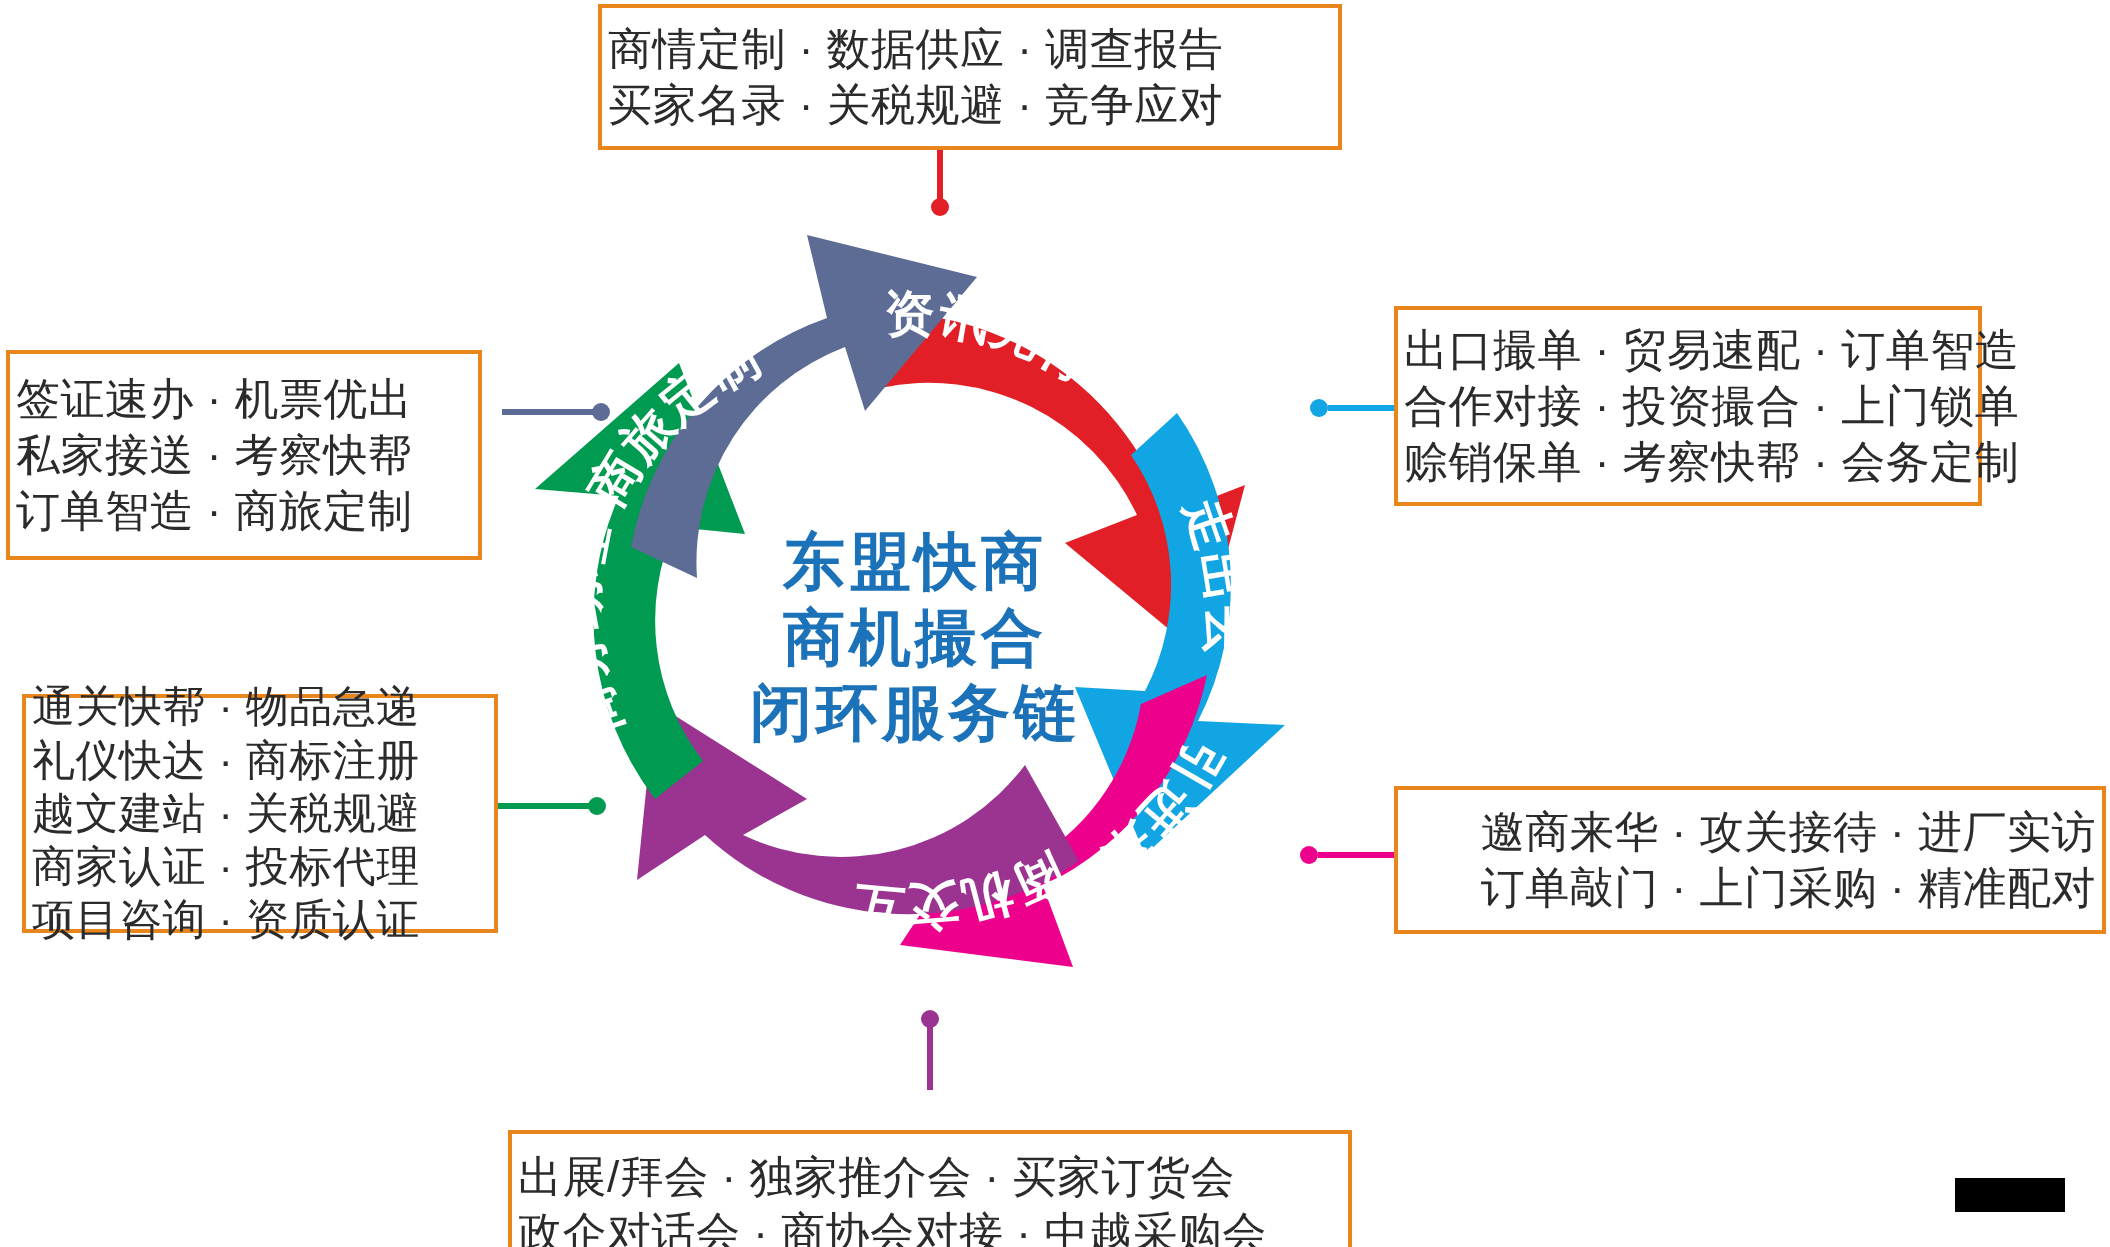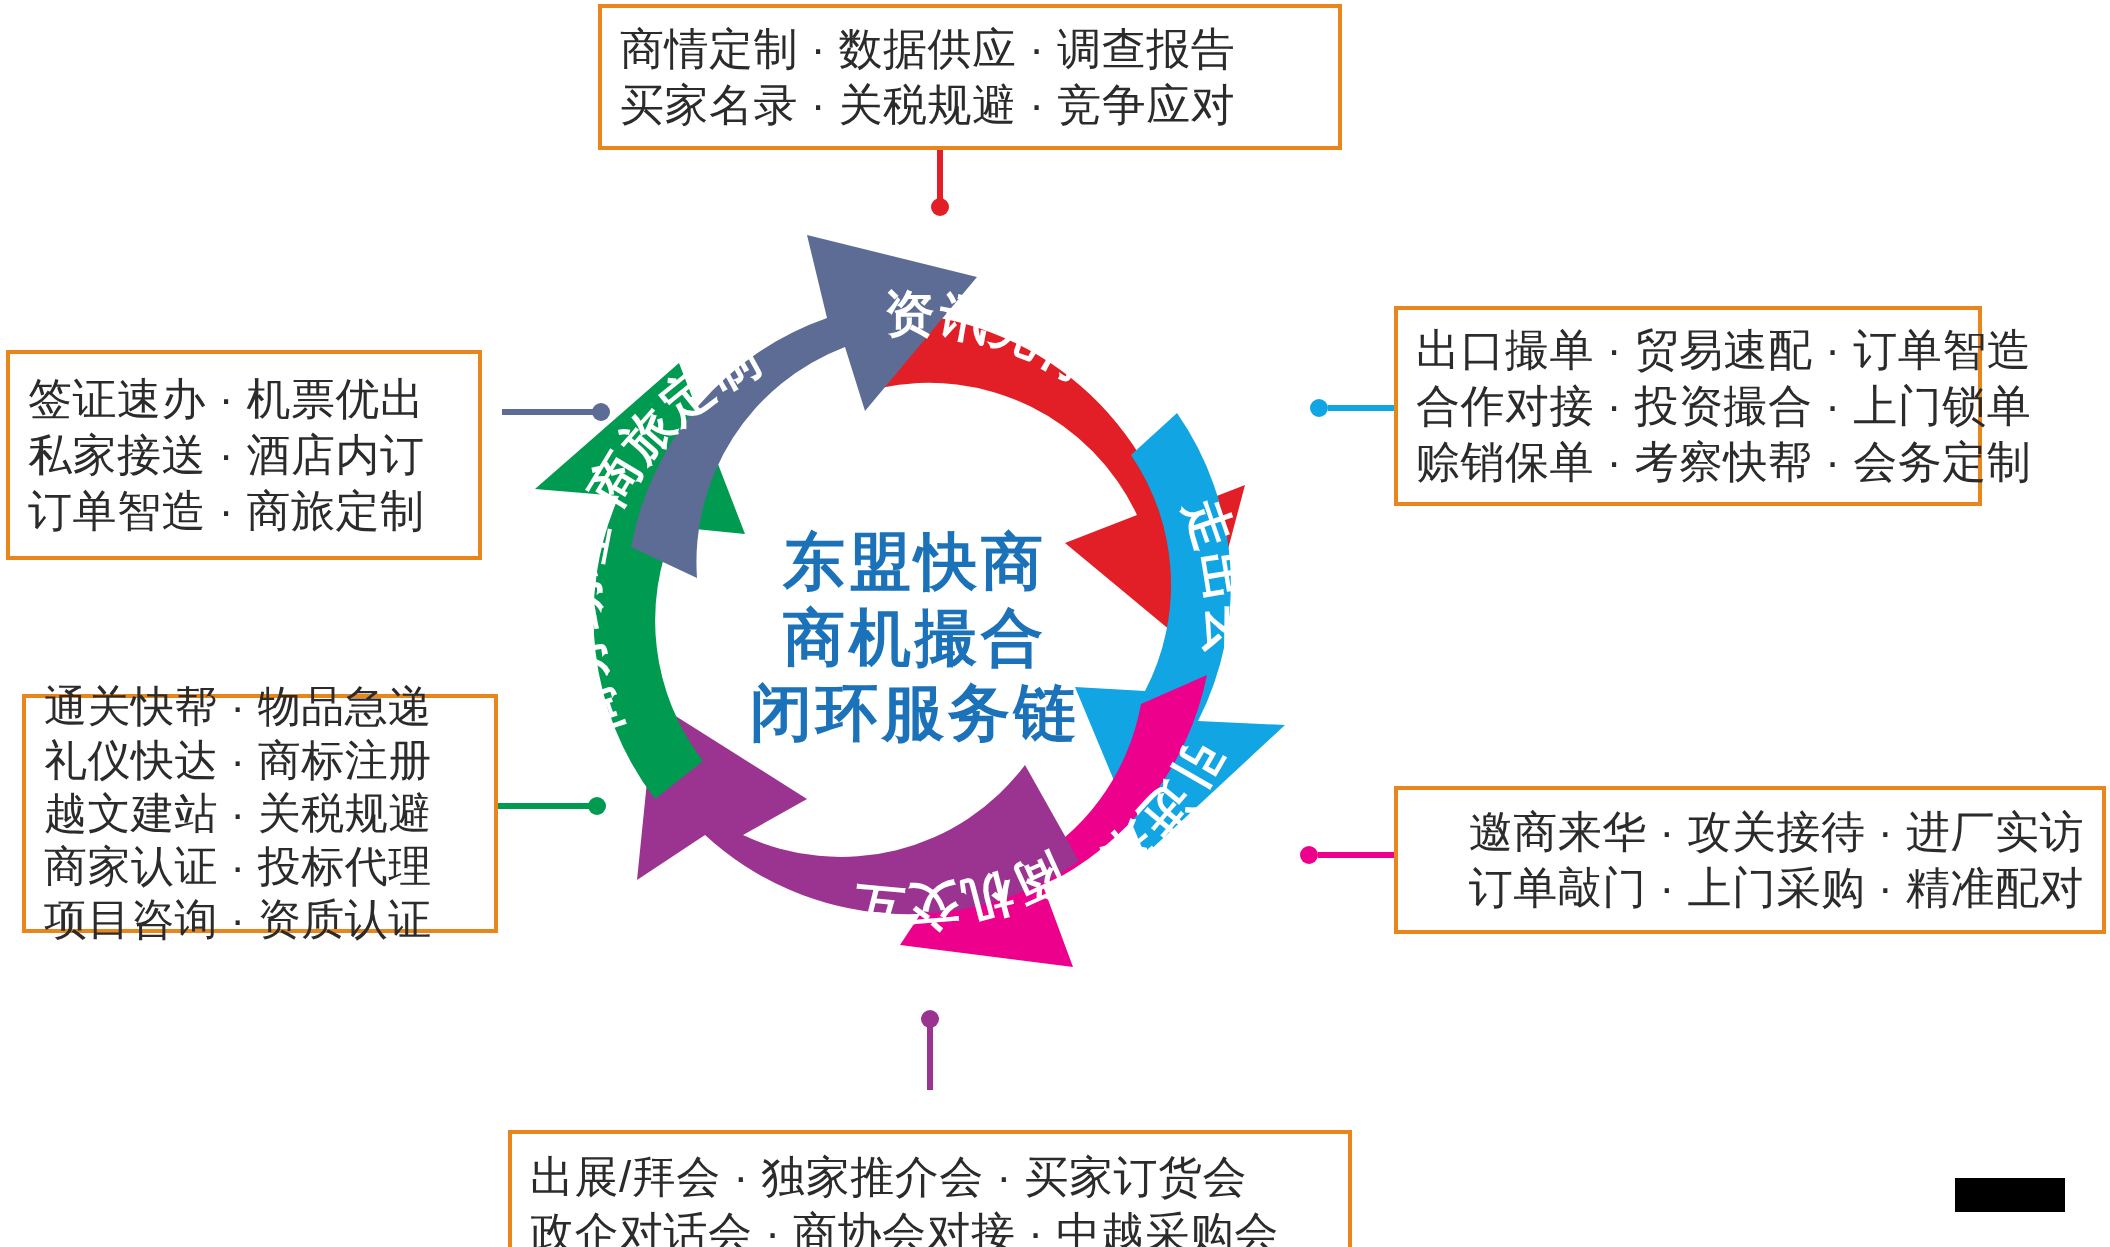--- a/index.html
+++ b/index.html
@@ -9,21 +9,21 @@
   }
   .stage{position:absolute;inset:0;}
 
   
   .callout{
     position:absolute;
     border:4px solid #E8861B;
     background:#ffffff;
     box-sizing:border-box;
     display:flex;flex-direction:column;justify-content:center;
-    padding:14px 18px;
+    padding:14px 6px;
   }
   .callout .line{
     color:#2b2b2b;
     font-size:44px;
     line-height:1.28;
     white-space:nowrap;
     font-weight:500;
     letter-spacing:0.5px;
   }
   .callout.compact .line{font-size:43px;line-height:1.24;}
@@ -229,21 +229,21 @@
     <div class="line">订单敲门 · 上门采购 · 精准配对</div>
   </div>
 
   <div class="callout" id="box-bottom">
     <div class="line">出展/拜会 · 独家推介会 · 买家订货会</div>
     <div class="line">政企对话会 · 商协会对接 · 中越采购会</div>
   </div>
 
   <div class="callout" id="box-left-1">
     <div class="line">签证速办 · 机票优出</div>
-    <div class="line">私家接送 · 酒店内订</div>
+    <div class="line">私家接送 · 考察快帮</div>
     <div class="line">订单智造 · 商旅定制</div>
   </div>
 
   <div class="callout compact" id="box-left-2">
     <div class="line">通关快帮 · 物品急递</div>
     <div class="line">礼仪快达 · 商标注册</div>
     <div class="line">越文建站 · 关税规避</div>
     <div class="line">商家认证 · 投标代理</div>
     <div class="line">项目咨询 · 资质认证</div>
   </div>

